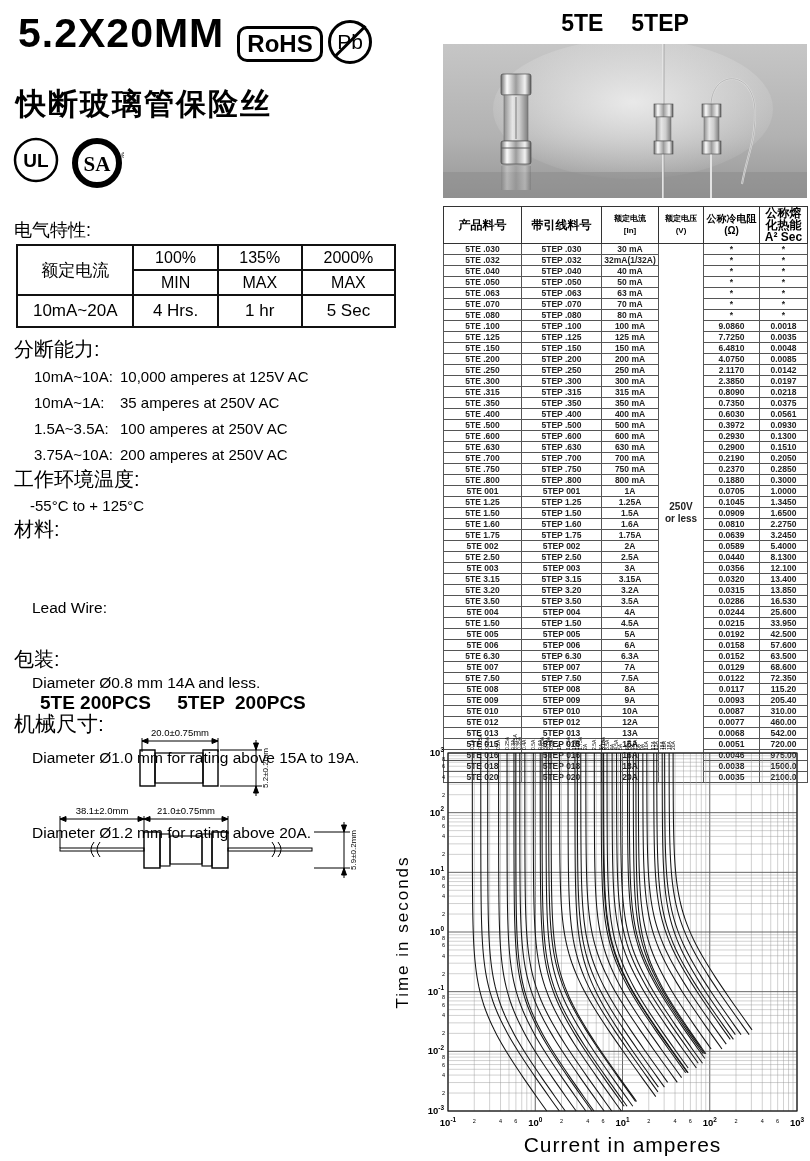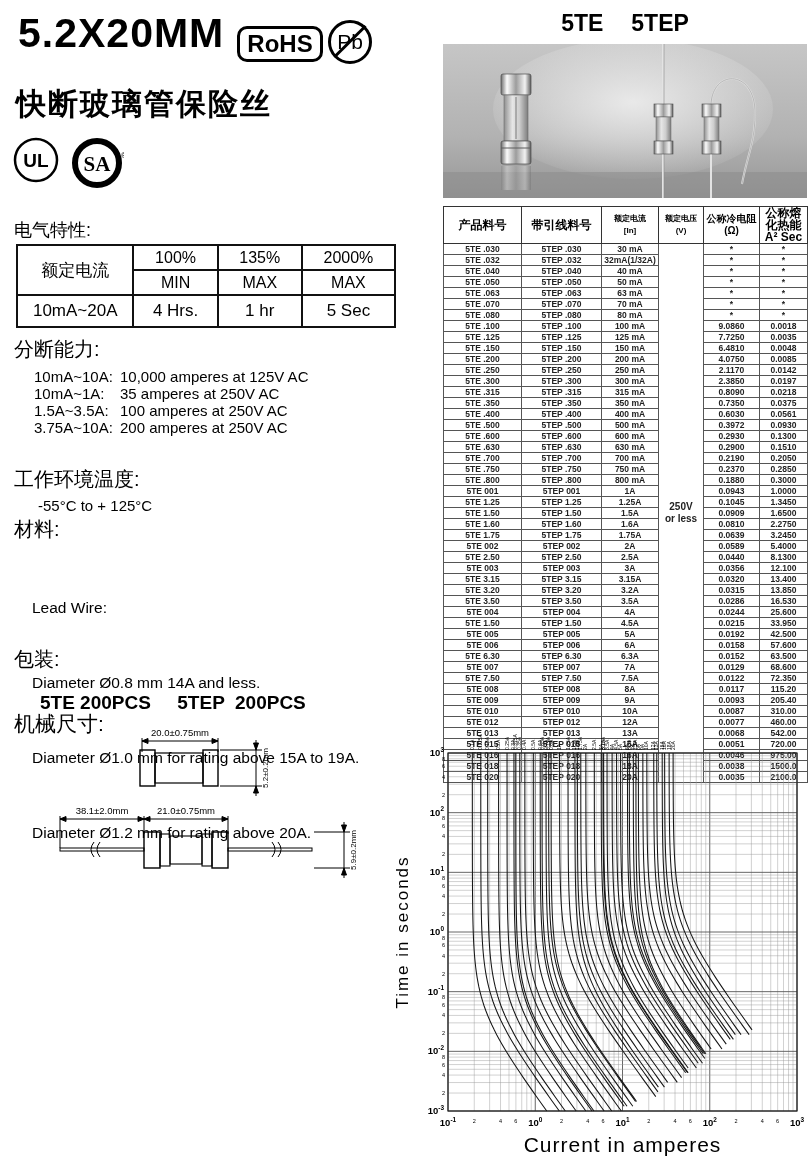--- a/index.html
+++ b/index.html
@@ -17,22 +17,22 @@
   .subtitle{left:16px;top:84px;font-size:30px;font-weight:bold;letter-spacing:2px}
   .logo-row{left:12px;top:136px;display:flex;gap:10px;align-items:flex-start}
   h3.sec{position:absolute;font-size:18px;font-weight:normal;margin:0}
   .elec-table{left:16px;top:244px;width:380px;border-collapse:collapse;
               font-size:16px;text-align:center}
   .elec-table td{border:2px solid #111;padding:0}
   .elec-table .hr1 td{height:23px}
   .elec-table .hr2 td{height:23px}
   .elec-table .dr td{height:30px;font-size:17px}
   .break-list{left:34px;top:368px;display:grid;grid-template-columns:86px auto;
-              row-gap:0;font-size:15px}
-  .temp-val{left:38px;top:497px;font-size:15px}
+              row-gap:9px;font-size:15px}
+  .temp-val{left:30px;top:497px;font-size:15px}
   .mat-lines{left:32px;top:545px;font-size:15.5px;line-height:25px;white-space:pre}
   .pack-line{left:40px;top:692px;font-size:19px;font-weight:bold;white-space:pre}
   .mech-svg{left:50px;top:722px}
   
   .photo-heading{left:443px;top:10px;width:364px;display:flex;justify-content:center;
                  gap:28px;font-size:23px;font-weight:bold}
   .photo{left:443px;top:44px}
   .spec-table{left:443px;top:206px;width:364px;border-collapse:collapse;table-layout:fixed;
               text-align:center;font-size:8.5px}
   .spec-table th{border:1.5px solid #333;font-size:12px;font-weight:bold;height:13px;padding:0;line-height:12px}
@@ -412,21 +412,21 @@
         <td>5TE .800</td>
         <td>5TEP .800</td>
         <td>800 mA</td>
         <td>0.1880</td>
         <td>0.3000</td>
       </tr>
       <tr>
         <td>5TE 001</td>
         <td>5TEP 001</td>
         <td>1A</td>
-        <td>0.0943</td>
+        <td>0.0705</td>
         <td>1.0000</td>
       </tr>
       <tr>
         <td>5TE 1.25</td>
         <td>5TEP 1.25</td>
         <td>1.25A</td>
         <td>0.1045</td>
         <td>1.3450</td>
       </tr>
       <tr>

